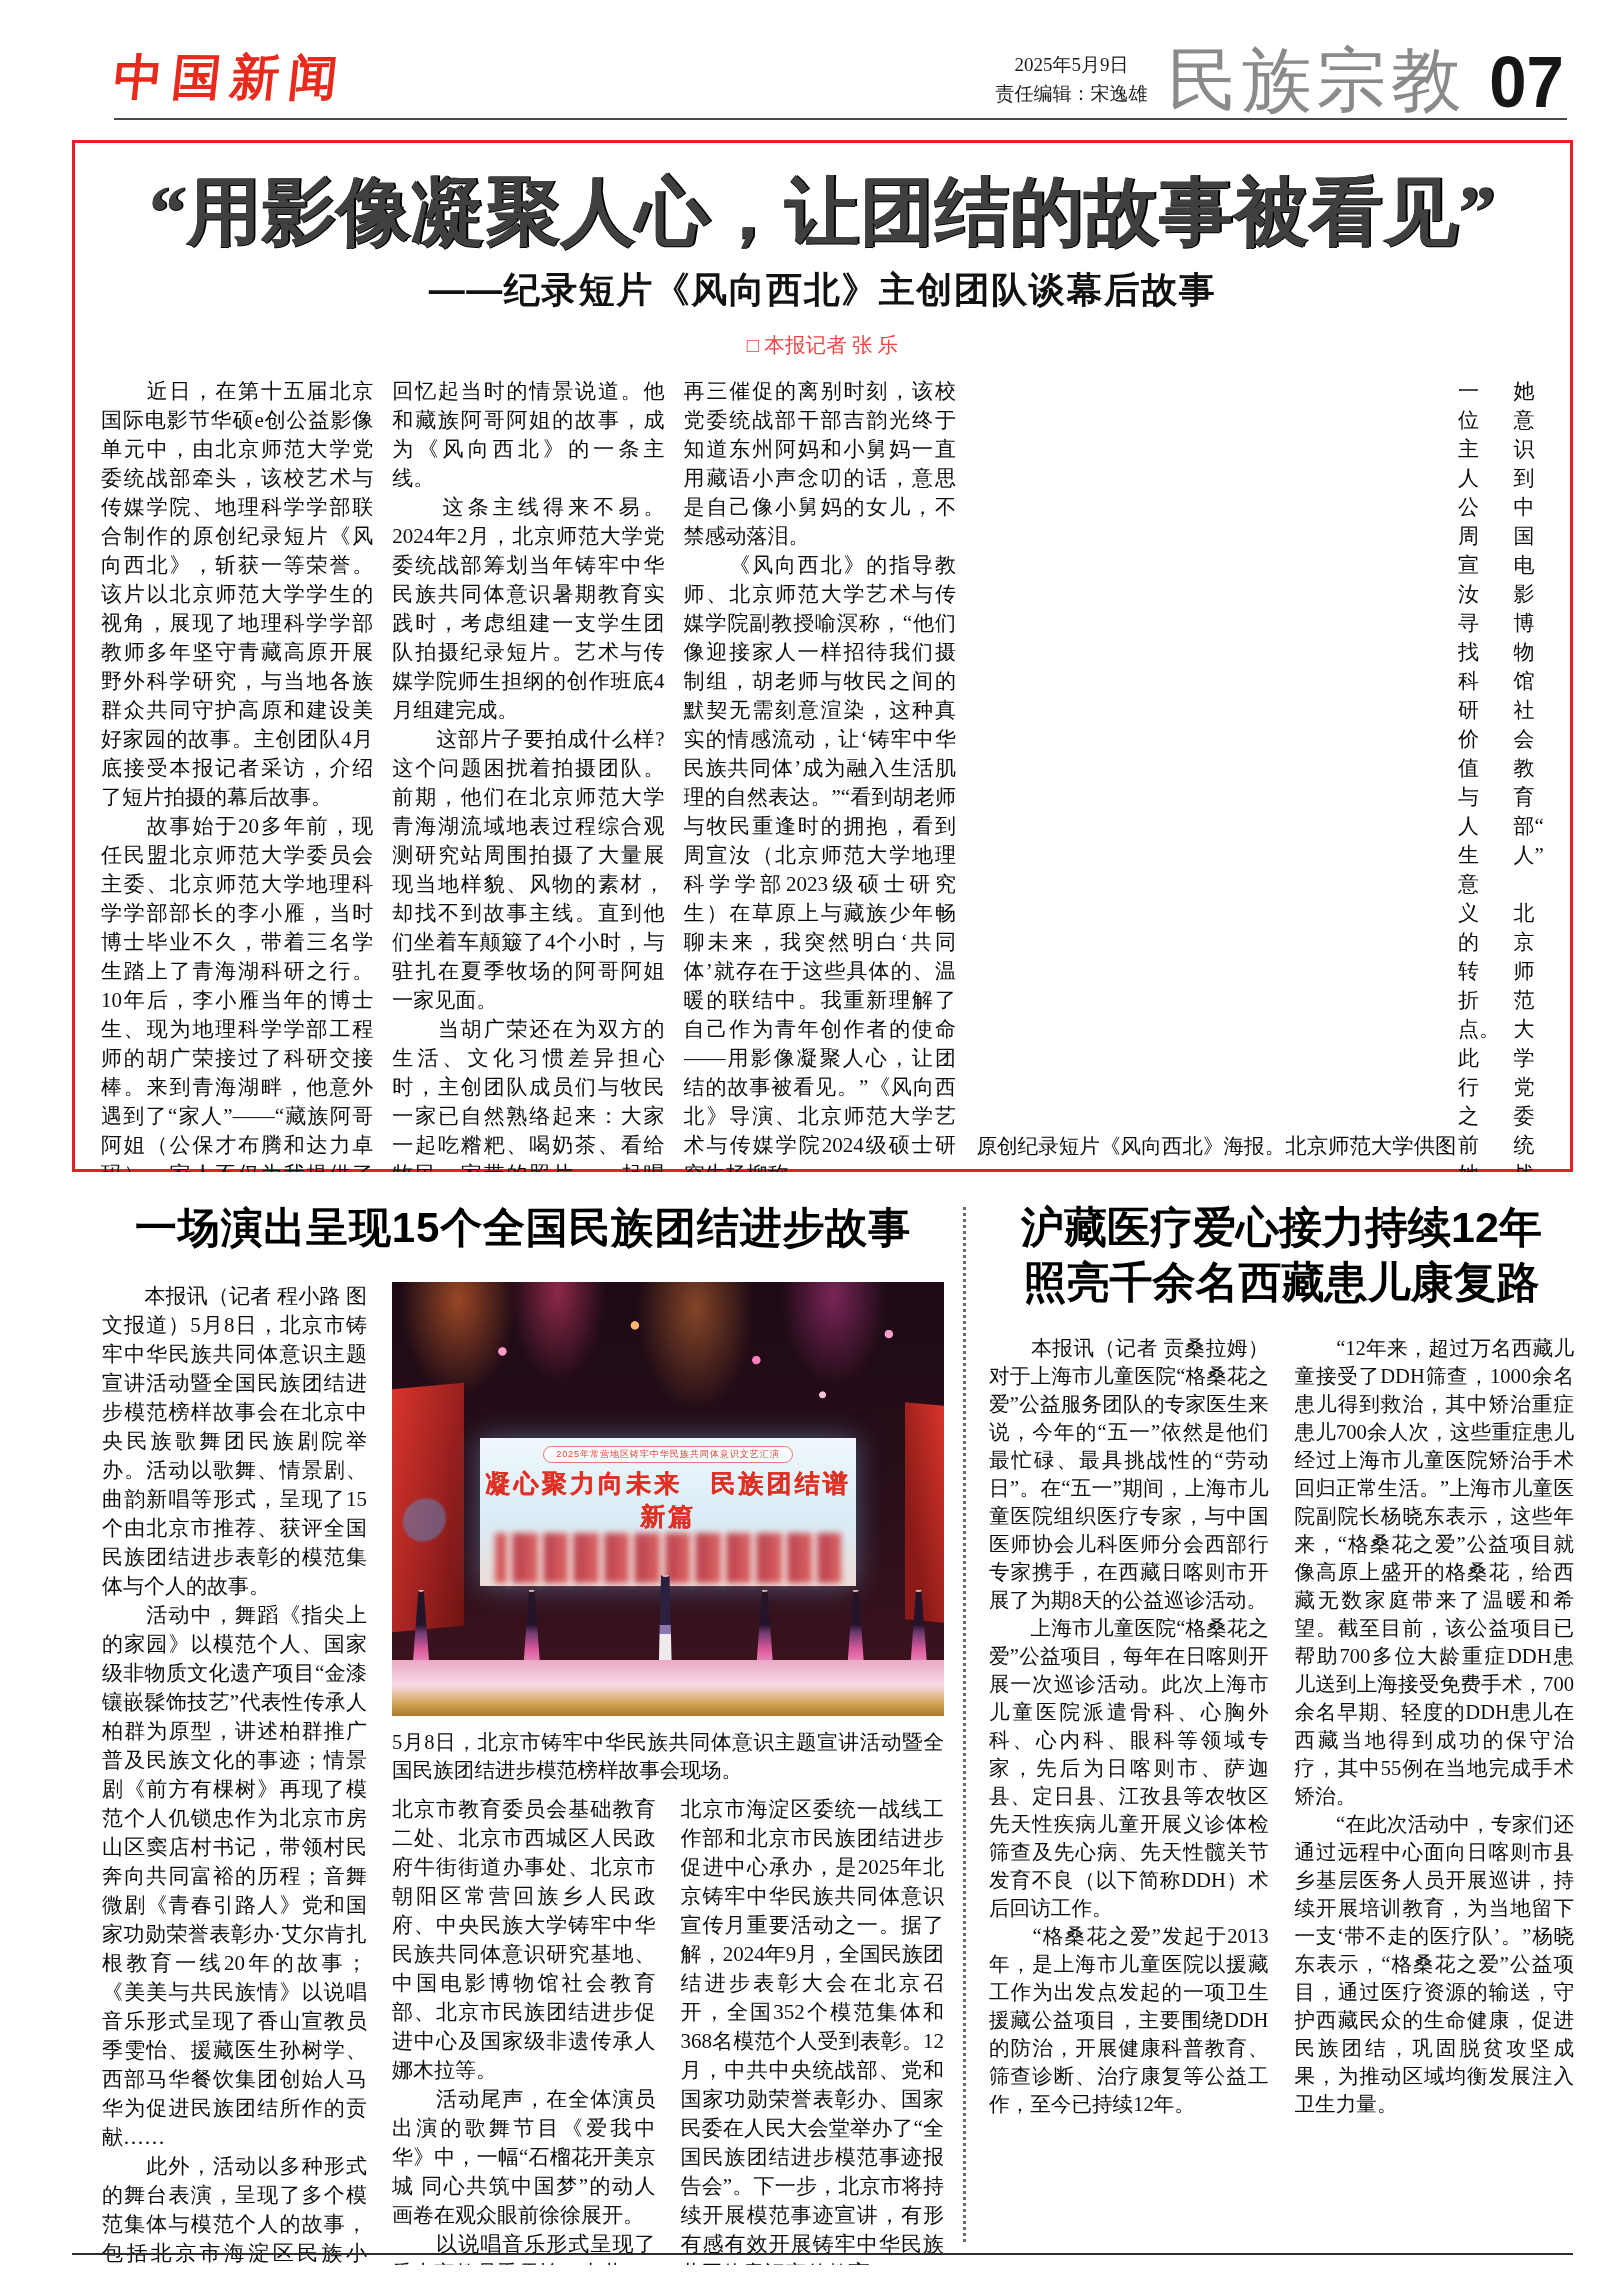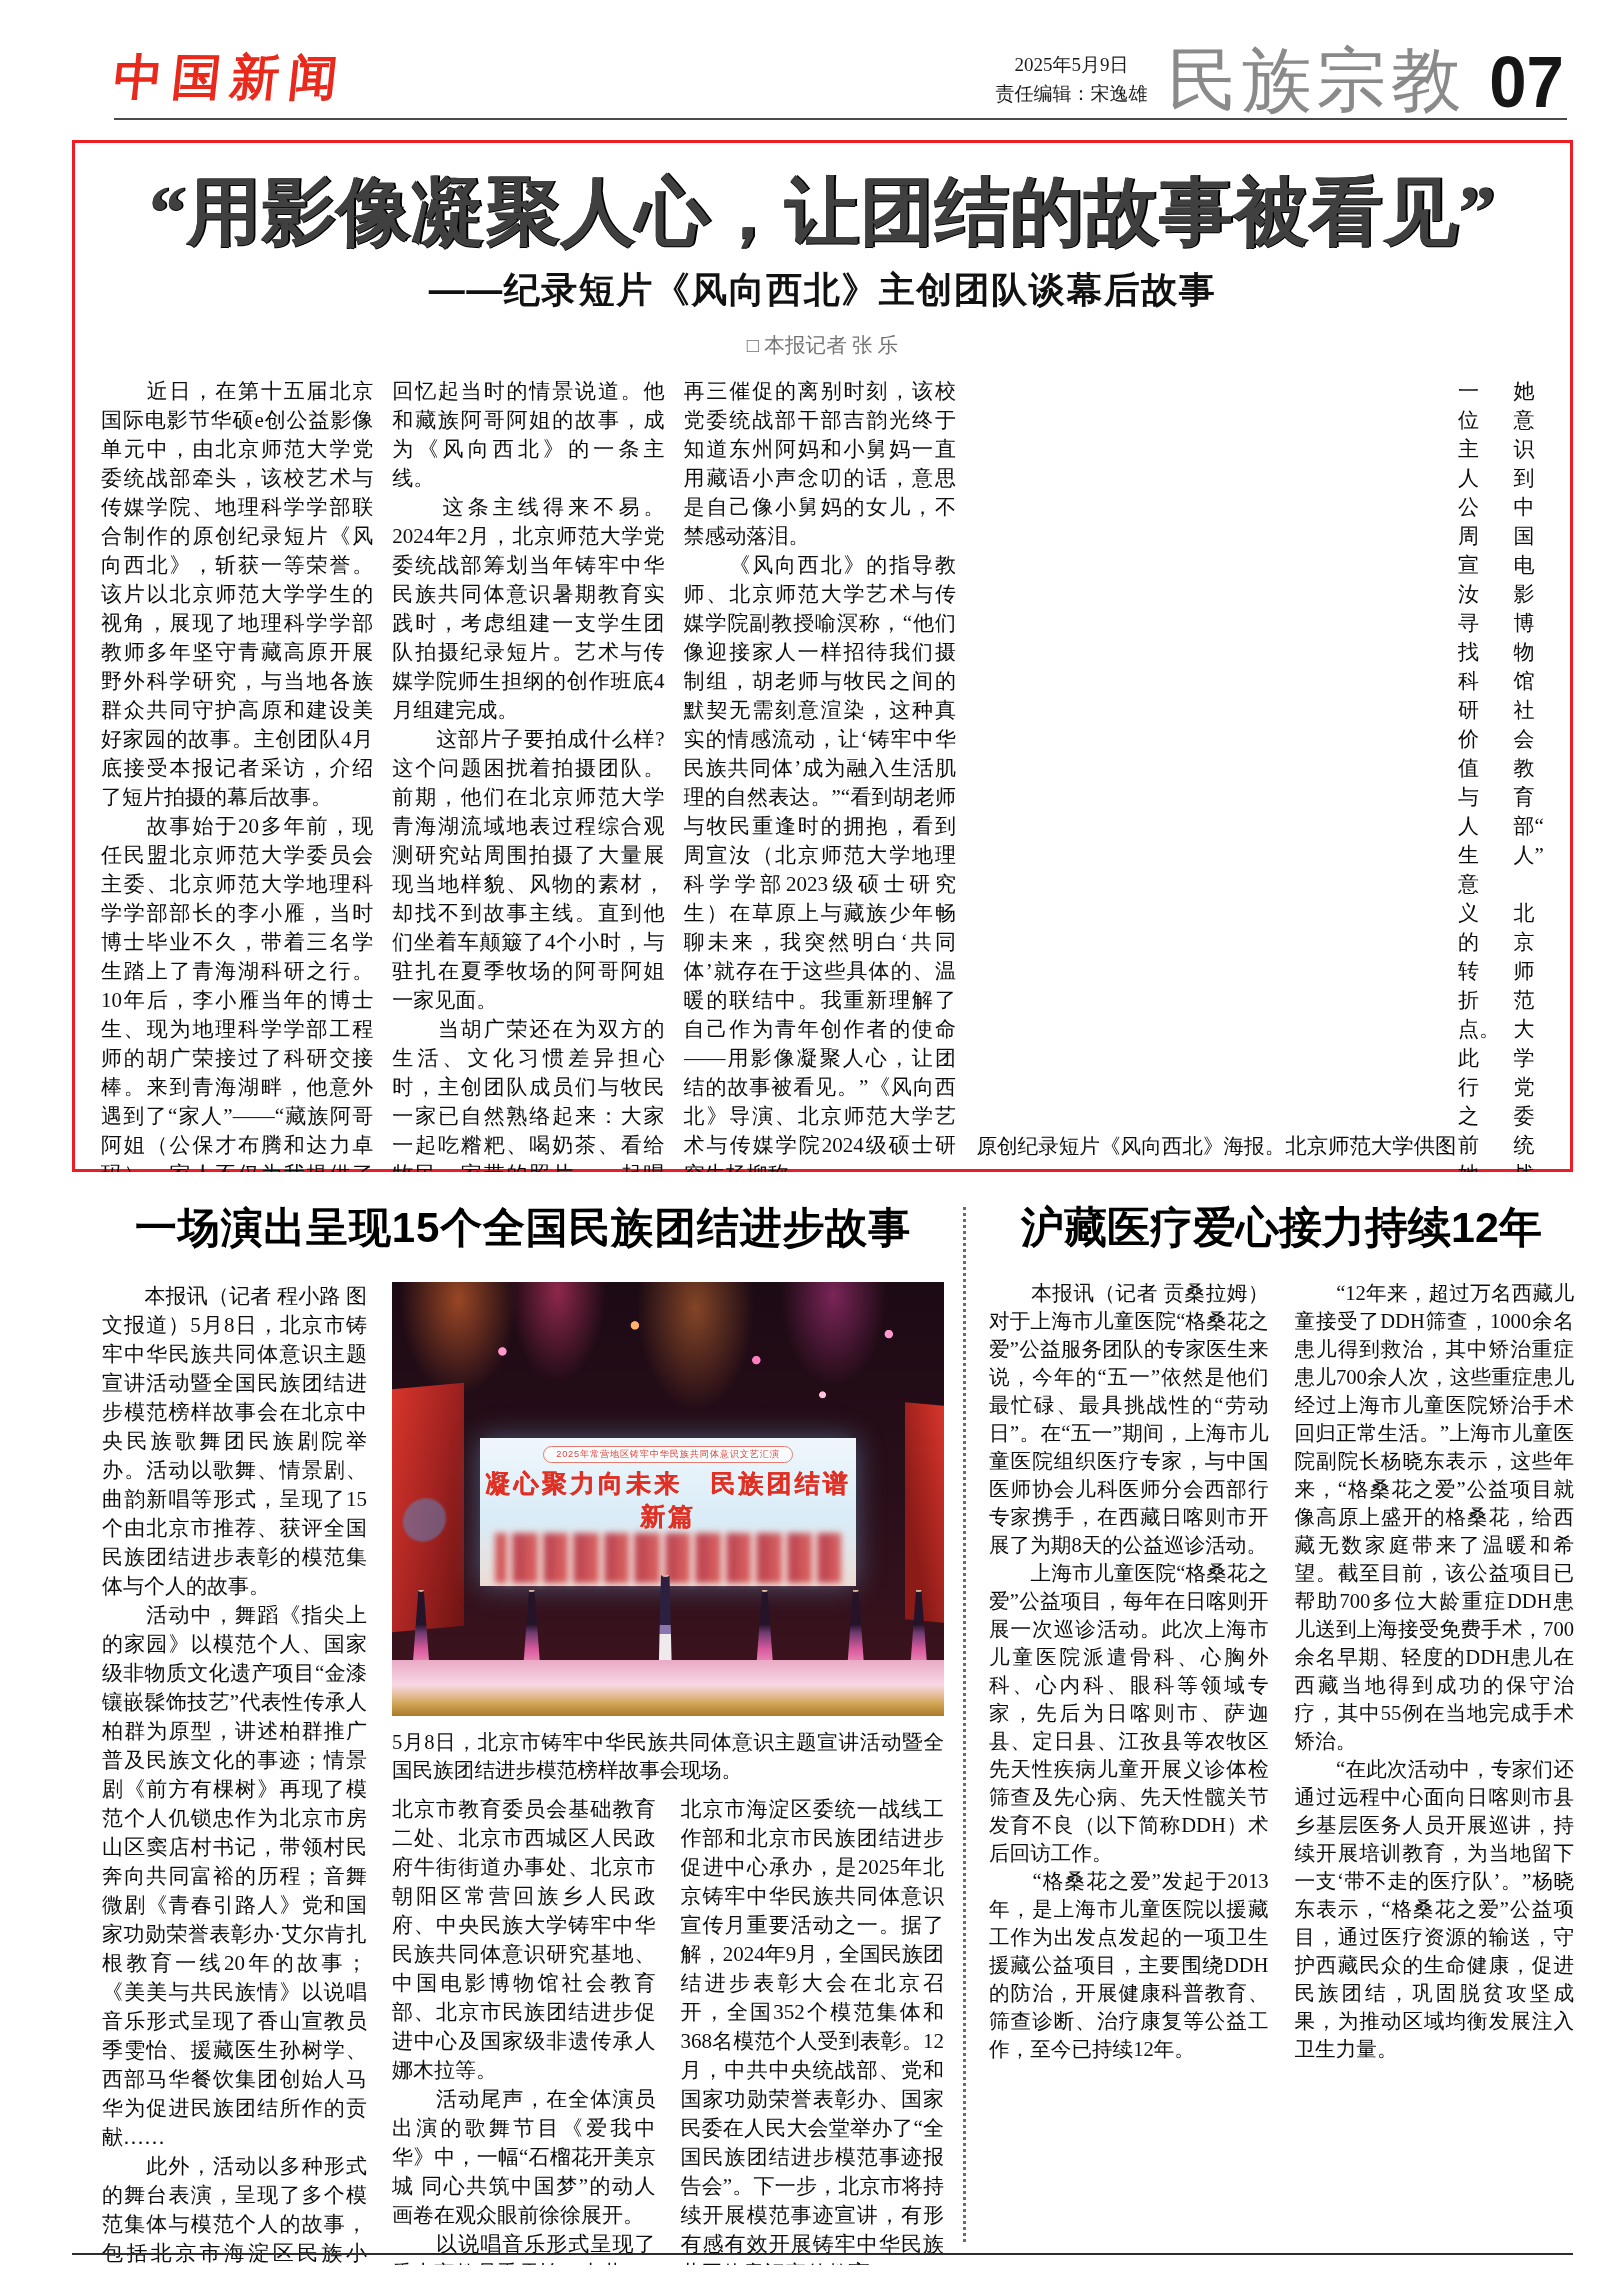--- a/index.html
+++ b/index.html
@@ -19,21 +19,21 @@
   .page-no{font-size:73px;line-height:.82;color:#161616;font-weight:bold;
            font-family:"Liberation Sans","DejaVu Sans",sans-serif;transform:scaleX(.92);}
 
   
   .main-box{position:absolute;left:72px;top:140px;width:1501px;height:1032px;
             border:3.8px solid #ee1c25;box-sizing:border-box;padding:18.3px 26px 20px;background:#fff;}
   .headline{margin:10px;text-align:center;font-size:74px;line-height:1.12;font-weight:bold;
             letter-spacing:0.8px;color:#404040;text-shadow:1.9px 0 0 #000,0 1.1px 0 #000;}
   .subtitle{margin:12.2px 0 0;text-align:center;font-size:36px;font-weight:600;color:#111;
             font-family:"Liberation Sans","DejaVu Sans",sans-serif;letter-spacing:1.5px;}
-  .byline{margin-top:15.3px;text-align:center;font-size:20.6px;color:#737373;}
+  .byline{margin-top:15.3px;text-align:center;font-size:20.6px;color:#ef4444;}
   .main-body{margin-top:18.3px;display:flex;gap:19px;height:795px;overflow:hidden;}
   .col{flex:1;min-width:0;overflow:hidden;}
   .para{margin:0;font-size:21px;line-height:29px;text-align:justify;color:#0d0d0d;}
   .right-region{flex:2.09;min-width:0;display:flex;flex-direction:row;}
   .two-cols{display:flex;gap:25px;flex:1;overflow:hidden;}
 
   
   .poster{position:relative;margin:0;height:324px;overflow:hidden;
           background:linear-gradient(168deg,#5d9fd4 0%,#7db6e2 16%,#a9cfec 32%,#cfe4f4 46%,#ecf4fa 58%,#f6f9fb 66%);}
   .cloud{position:absolute;background:rgba(255,255,255,.85);border-radius:50%;filter:blur(10.7px);}
@@ -234,20 +234,21 @@
         </div>
       </div>
     </div>
   </section>
 
   <div class="divider-v"></div>
 
   <section class="br">
     <h2 class="br-title">
       <div>沪藏医疗爱心接力持续12年</div>
+      <div>照亮千余名西藏患儿康复路</div>
     </h2>
     <div class="br-body">
       <div class="col">
           <p class="para">　　本报讯（记者 贡桑拉姆）对于上海市儿童医院“格桑花之爱”公益服务团队的专家医生来说，今年的“五一”依然是他们最忙碌、最具挑战性的“劳动日”。在“五一”期间，上海市儿童医院组织医疗专家，与中国医师协会儿科医师分会西部行专家携手，在西藏日喀则市开展了为期8天的公益巡诊活动。</p>
           <p class="para">　　上海市儿童医院“格桑花之爱”公益项目，每年在日喀则开展一次巡诊活动。此次上海市儿童医院派遣骨科、心胸外科、心内科、眼科等领域专家，先后为日喀则市、萨迦县、定日县、江孜县等农牧区先天性疾病儿童开展义诊体检筛查及先心病、先天性髋关节发育不良（以下简称DDH）术后回访工作。</p>
           <p class="para">　　“格桑花之爱”发起于2013年，是上海市儿童医院以援藏工作为出发点发起的一项卫生援藏公益项目，主要围绕DDH的防治，开展健康科普教育、筛查诊断、治疗康复等公益工作，至今已持续12年。</p>
         </div>
       <div class="col">
           <p class="para">　　“12年来，超过万名西藏儿童接受了DDH筛查，1000余名患儿得到救治，其中矫治重症患儿700余人次，这些重症患儿经过上海市儿童医院矫治手术回归正常生活。”上海市儿童医院副院长杨晓东表示，这些年来，“格桑花之爱”公益项目就像高原上盛开的格桑花，给西藏无数家庭带来了温暖和希望。截至目前，该公益项目已帮助700多位大龄重症DDH患儿送到上海接受免费手术，700余名早期、轻度的DDH患儿在西藏当地得到成功的保守治疗，其中55例在当地完成手术矫治。</p>
           <p class="para">　　“在此次活动中，专家们还通过远程中心面向日喀则市县乡基层医务人员开展巡讲，持续开展培训教育，为当地留下一支‘带不走的医疗队’。”杨晓东表示，“格桑花之爱”公益项目，通过医疗资源的输送，守护西藏民众的生命健康，促进民族团结，巩固脱贫攻坚成果，为推动区域均衡发展注入卫生力量。</p>

